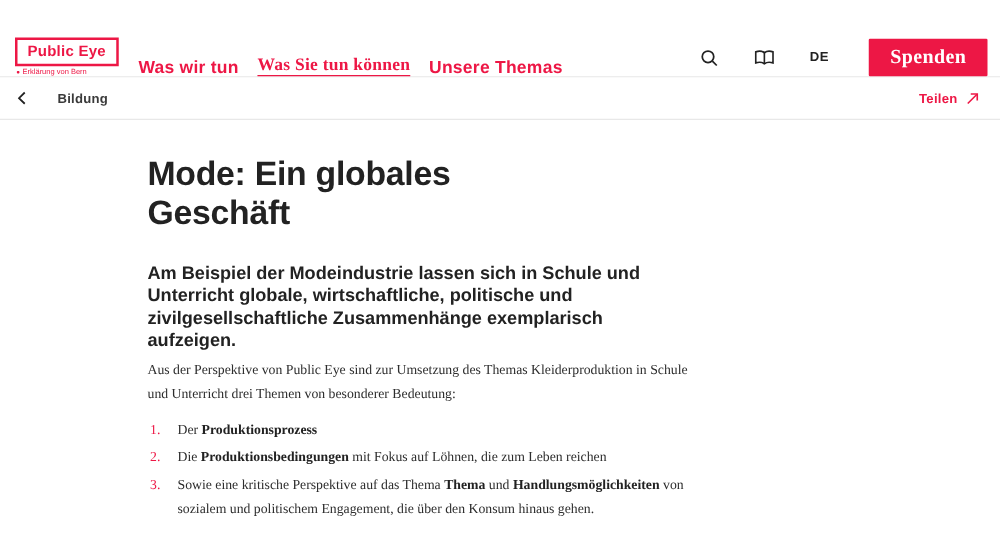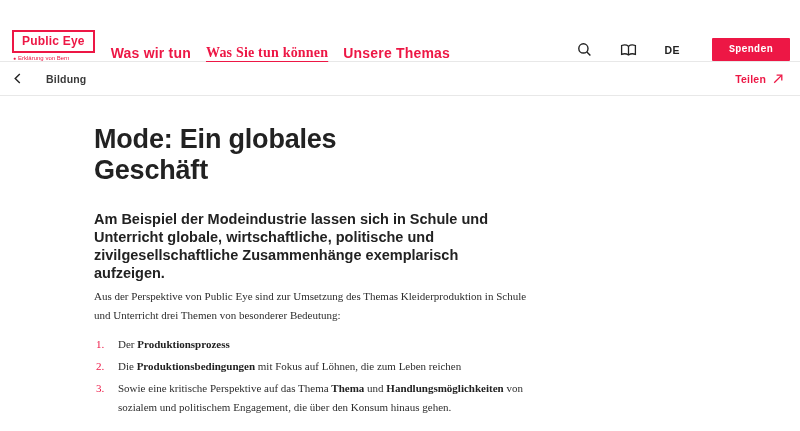--- a/index.html
+++ b/index.html
@@ -19,37 +19,37 @@
   .nav { display:flex; align-items:center; gap:15px; margin-left:16px; margin-top:2px; }
   .nav a { color:var(--accent); font-size:14px; font-weight:bold; text-decoration:none;
     letter-spacing:.2px; white-space:nowrap; cursor:pointer; }
   .nav a.active { text-decoration:underline; text-underline-offset:4px;
     text-decoration-thickness:1px;font-family:Liberation Serif, serif; }
   .header-spacer { flex:1; }
   .header-right { display:flex; align-items:center; gap:28px; margin-top:2px; }
   .icon-btn { display:flex; align-items:center; justify-content:center; cursor:pointer; }
   .lang { font-size:10.5px; font-weight:bold; color:var(--ink); letter-spacing:.4px;
     cursor:pointer; }
-  .donate-btn { background:var(--accent); color:#fff; border:none; font-family:Liberation Mono, monospace;
-    font-size:10px; font-weight:bold; letter-spacing:.3px; padding:6px 17px;
+  .donate-btn { background:var(--accent); color:#fff; border:none; font-family:Liberation Serif, serif;
+    font-size:16px; font-weight:bold; letter-spacing:.3px; padding:6px 17px;
     margin-left:4px; cursor:pointer; border-radius:1px; }
 
   
   .subbar { height:34px; display:flex; align-items:center; padding:0 16px 0 14px;
     border-bottom:1px solid var(--border); background:#fff; }
   .back-link { display:flex; align-items:center; gap:25px; cursor:pointer; }
   .back-link .label { font-size:10.5px; font-weight:bold; color:#3a3a3a;
     letter-spacing:.2px; }
   .subbar-spacer { flex:1; }
   .share-link { display:flex; gap:6px; cursor:pointer; }
   .share-link .label { font-size:10.5px; font-weight:bold; color:var(--accent);
     letter-spacing:.2px; }
 
   
-  .main { padding:28px 0 0 94px; }
+  .main { padding:28px 0 0 118px; }
   .article-title { font-size:27px; line-height:31px; font-weight:bold; color:var(--ink);
     max-width:330px; letter-spacing:-.2px; }
   .article-lead { margin-top:24px; font-size:14.5px; line-height:18px; font-weight:bold;
     color:var(--ink); max-width:410px; }
   .article-intro { margin-top:5px; font-family:"Liberation Serif", serif; font-size:11px;
     line-height:19px; color:var(--serif-ink); max-width:450px; }
   .article-list { margin-top:10px; max-width:450px; }
   .list-item { position:relative; padding-left:24px; margin-bottom:3px;
     font-family:"Liberation Serif", serif; font-size:11px; line-height:19px;
     color:var(--serif-ink); }

